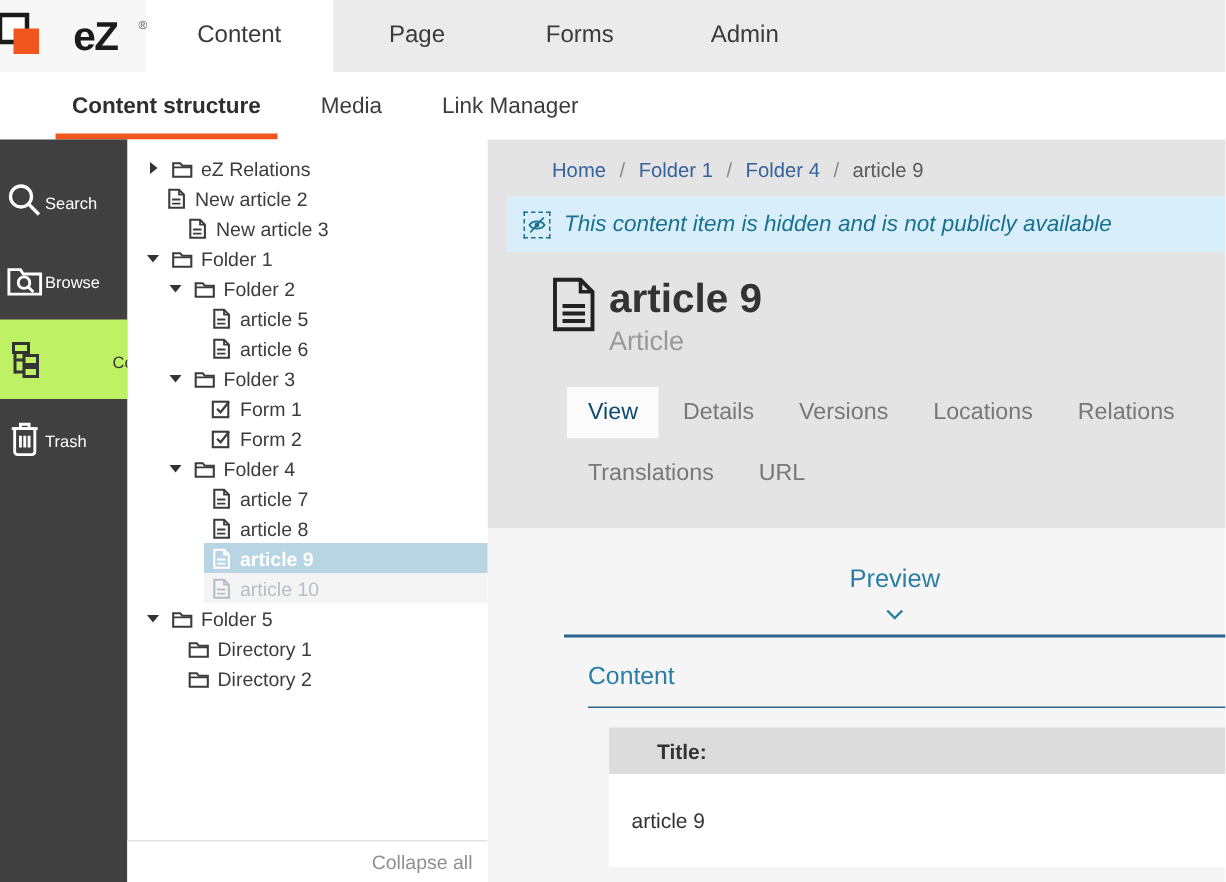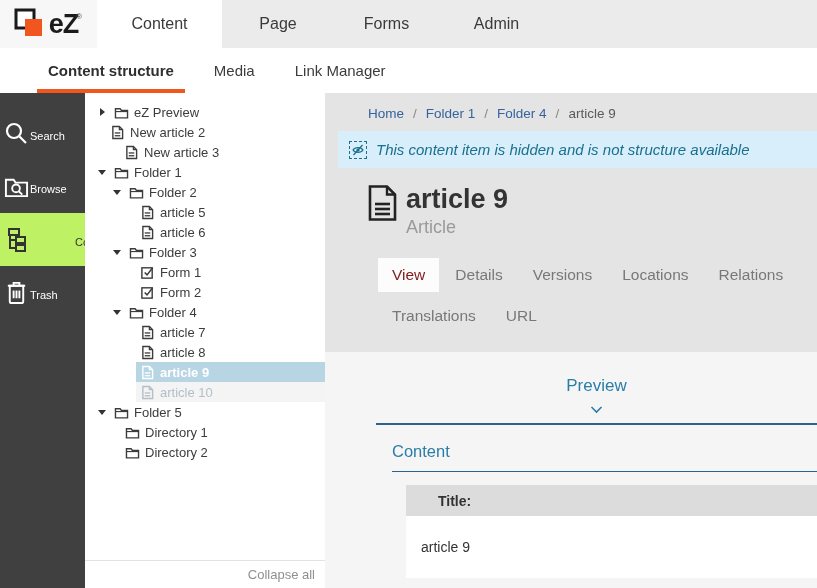--- a/index.html
+++ b/index.html
@@ -2,21 +2,21 @@
 <html style="--accent: #f0561d; --topbar_bg: #ebebeb; --sidebar_bg: #404040; --header_bg: #e4e4e4; --content_bg: #f5f5f5; --link_blue: #35639e; --heading_blue: #2a7ea6; --heading_underline: #2c638e; --notice_bg: #d8eefa; --notice_text: #19708f; --selected_bg: #b8d5e4; --table_header_bg: #dcdcdc;"><head>
 <meta charset="utf-8">
 <style>
   * { margin:0; padding:0; box-sizing:border-box; }
   html,body { width:817px; height:588px; overflow:hidden; }
   body { font-family:"Liberation Sans", sans-serif; color:#333; background:#fff; }
   #app { position:relative; width:817px; height:588px; overflow:hidden; }
 
   
   .topbar { display:flex; height:48px; background:var(--topbar_bg); align-items:stretch; }
-  .logo { width:97px; background:#f7f7f7; display:flex; align-items:center; justify-content:center; gap:0; cursor:pointer; }
+  .logo { width:97px; background:#f7f7f7; display:flex; align-items:center; justify-content:center; gap:16px; cursor:pointer; }
   .logo-text { font-size:27px; font-weight:600; color:#1b1b1b; letter-spacing:-1px; line-height:1; }
   .logo sup { font-size:8px; color:#555; vertical-align:top; position:relative; top:-8px; left:-2px; }
   .top-tabs { display:flex; align-items:stretch; }
   .top-tab { display:flex; align-items:center; justify-content:center; font-size:16px; color:#3a3a3a; cursor:pointer; }
   .top-tab.active { background:#fff; }
 
   
   .subnav { height:45px; background:#fff; display:flex; align-items:stretch; padding-left:37px; }
   .subnav-item { display:flex; align-items:center; padding:0 11px; margin-right:18px; font-size:15px; color:#3c3c3c; cursor:pointer; border-bottom:4px solid transparent; padding-top:4px; }
   .subnav-item.active { font-weight:bold; color:#2f2f2f; border-bottom-color:var(--accent); }
@@ -56,21 +56,21 @@
   .crumb-current { color:#5a5a5a; }
   .notice { margin:10px 0 0 13px; background:var(--notice_bg); height:37px; display:flex; align-items:center; padding-left:11px; gap:9px; }
   .notice-text { font-size:15px; font-style:italic; color:var(--notice_text); }
   .hidden-eye { width:18px; height:18px; border:1px dashed var(--notice_text); display:flex; align-items:center; justify-content:center; flex-shrink:0; }
   .titleblock { margin:16px 0 0 42px; display:flex; align-items:flex-start; gap:8px; }
   .title-icon svg { stroke:#222; fill:none; }
   .title-name { font-size:27px; font-weight:bold; color:#333; line-height:1.15; }
   .title-type { font-size:18px; color:#9a9a9a; margin-top:2px; }
   .tabs { margin:20px 0 0 53px; width:440px; display:flex; flex-wrap:wrap; row-gap:7px; }
   .tab { padding:8px 14px; margin-right:2px; font-size:15.5px; color:#787878; cursor:pointer; white-space:nowrap; }
-  .tab.active { background:#fcfcfc; color:#7f1d1d; }
+  .tab.active { background:#fcfcfc; color:#0c4a6e; }
 
   .main-content { flex:1; background:var(--content_bg); }
   .section-h1 { margin:24px 0 0 51px; padding-bottom:9px; border-bottom:2px solid var(--heading_underline); display:flex; align-items:center; gap:9px;flex-direction:column; }
   .section-h1 .h-label { font-size:17px; color:var(--heading_blue); cursor:pointer; }
   .chev svg { stroke:var(--heading_blue); fill:none; }
   .section-h2 { margin:17px 0 0 67px; padding-bottom:10px; border-bottom:1px solid var(--heading_underline); }
   .section-h2 .h-label { font-size:16.5px; color:var(--heading_blue); }
   .fieldtable { margin:13px 0 0 81px; }
   .field-head { background:var(--table_header_bg); height:31px; display:flex; align-items:center; padding-left:32px; font-size:14px; font-weight:bold; color:#333; }
   .field-body { background:#fff; height:62px; display:flex; align-items:center; padding-left:15px; font-size:14px; color:#333; }
@@ -161,21 +161,21 @@
             <div class="tree-inner">
               <span class="caret">
                 <span class="caret-right"></span>
               </span>
               <span class="tree-icon">
                 <svg width="15" height="13" viewBox="0 0 16 14">
                   <path d="M1.5 3 h5 l1.5 1.8 h6.5 v8 h-13 z" stroke-width="1.5"></path>
                   <path d="M1.5 6 h13" stroke-width="1.2"></path>
                 </svg>
               </span>
-              <span class="tree-label">eZ Preview</span>
+              <span class="tree-label">eZ Relations</span>
             </div>
           </div>
           <div class="tree-row" style="padding-left: 21px;">
             <div class="tree-inner">
               <span class="tree-icon">
                 <svg width="13" height="15" viewBox="0 0 14 16">
                   <path d="M2 1.5 h7 l3.5 3.5 v9.5 h-10.5 z" stroke-width="1.5"></path>
                   <path d="M9 1.5 v3.5 h3.5" stroke-width="1.3"></path>
                   <line x1="4" y1="8.5" x2="10" y2="8.5" stroke-width="1.4"></line>
                   <line x1="4" y1="11.5" x2="10" y2="11.5" stroke-width="1.4"></line>
@@ -408,21 +408,21 @@
           </div>
 
         <div class="notice">
           <span class="hidden-eye">
             <svg width="14" height="14" viewBox="0 0 14 14">
               <path d="M2 7 C4 3.8 10 3.8 12 7 C10 10.2 4 10.2 2 7 Z" stroke="#19708f" stroke-width="1.2" fill="none"></path>
               <circle cx="7" cy="7" r="1.6" fill="#19708f"></circle>
               <line x1="2.5" y1="12" x2="11.5" y2="2" stroke="#19708f" stroke-width="1.2"></line>
             </svg>
           </span>
-          <span class="notice-text">This content item is hidden and is not structure available</span>
+          <span class="notice-text">This content item is hidden and is not publicly available</span>
         </div>
 
         <div class="titleblock">
           <span class="title-icon" style="display:flex">
             <svg width="31" height="38" viewBox="0 0 31 38">
               <path d="M3 2.5 h17 l8 8 v25 h-25 z" stroke="#222" stroke-width="2.6" fill="none"></path>
               <path d="M20 2.5 v8 h8" stroke="#222" stroke-width="2.4" fill="none"></path>
               <line x1="8" y1="20" x2="23" y2="20" stroke="#222" stroke-width="2.6"></line>
               <line x1="8" y1="25" x2="23" y2="25" stroke="#222" stroke-width="2.6"></line>
               <line x1="8" y1="30" x2="23" y2="30" stroke="#222" stroke-width="2.6"></line>

